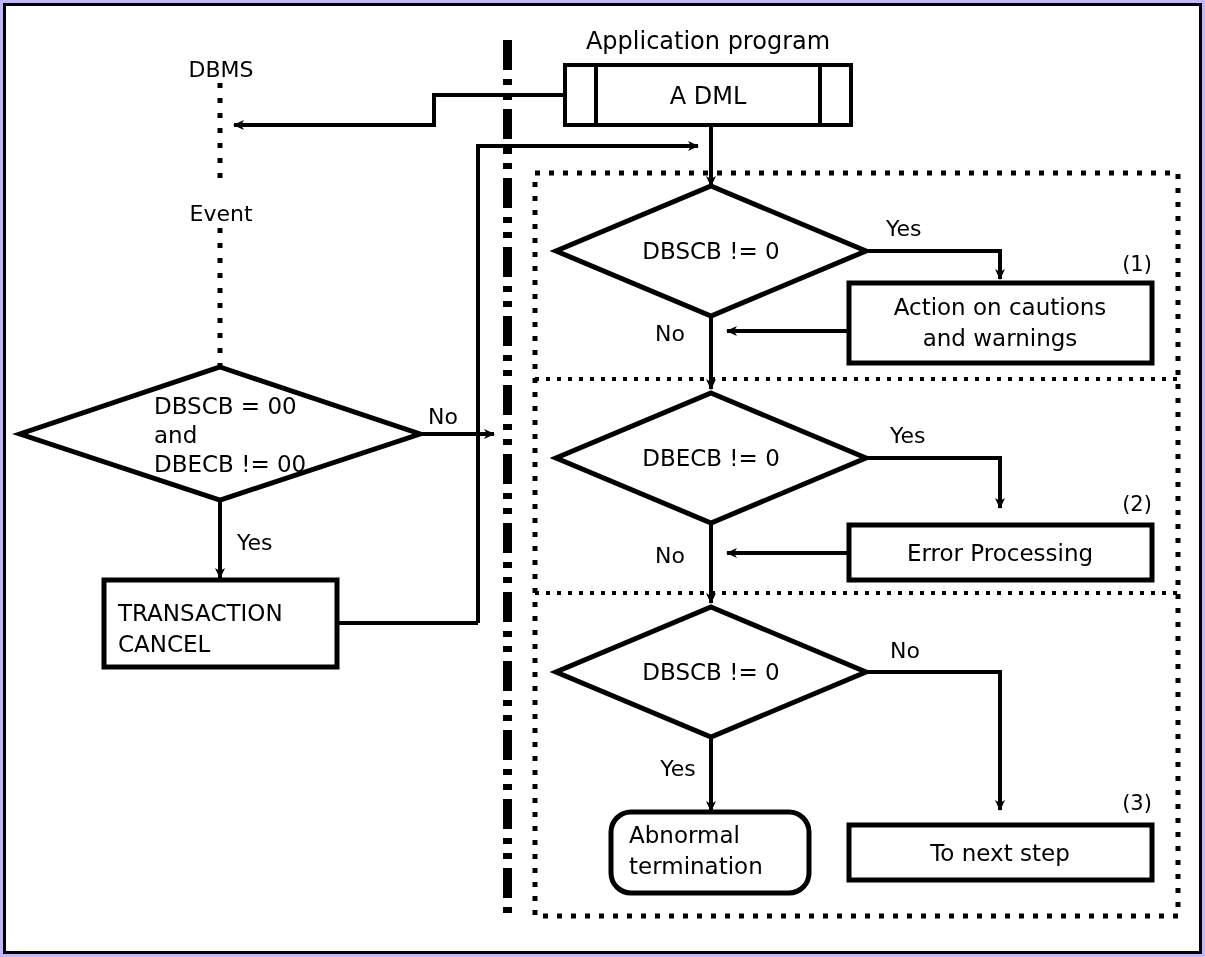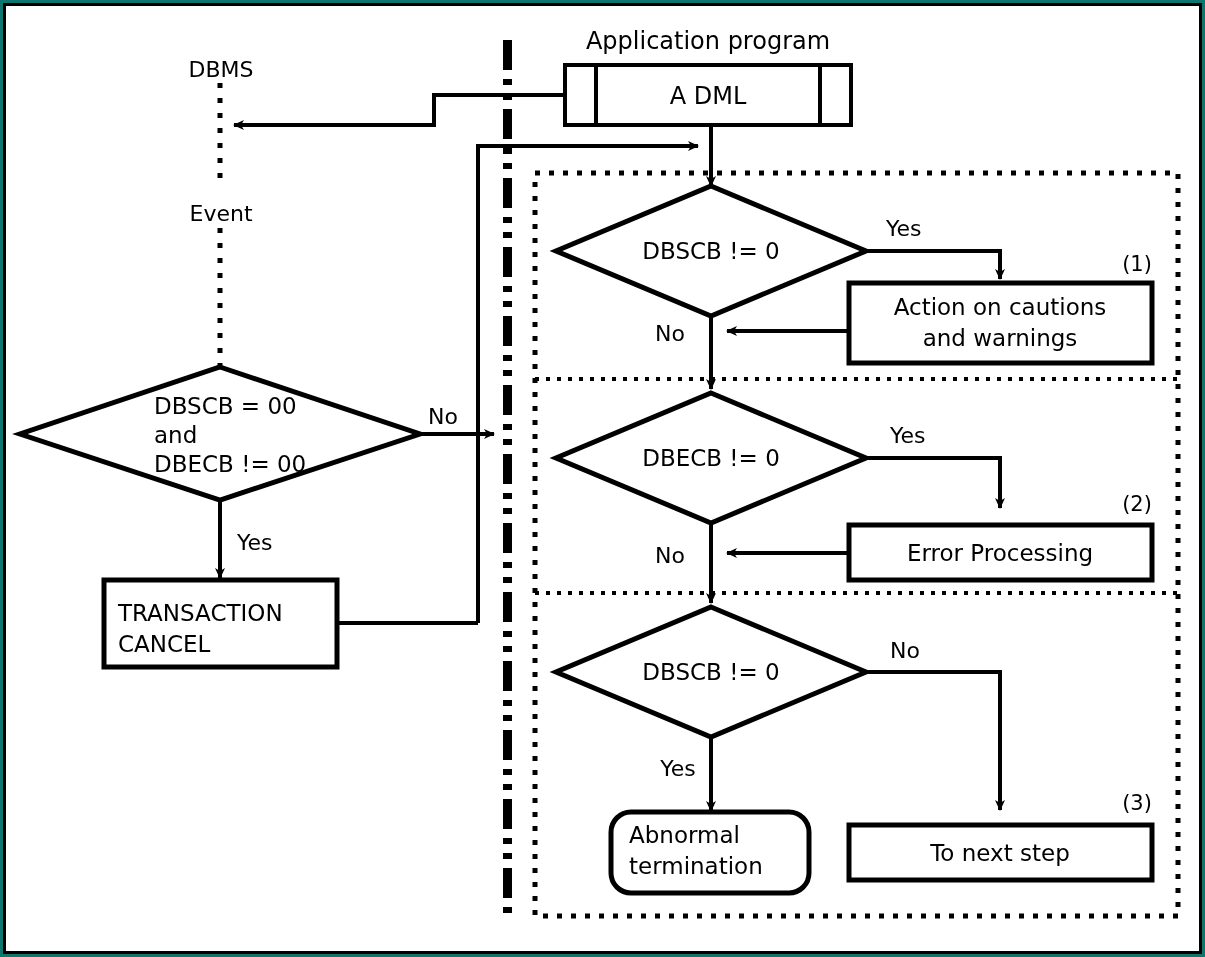--- a/index.html
+++ b/index.html
@@ -1,17 +1,17 @@
 <!DOCTYPE html>
 <html><head>
 <meta charset="utf-8">
 <style>
   html,body{margin:0;padding:0;background:#ffffff;}
   body{font-family:"DejaVu Sans","Liberation Sans",sans-serif;}
-  #stage{position:relative;width:1205px;height:957px;background:#0f766e;overflow:hidden;}
+  #stage{position:relative;width:1205px;height:957px;background:#c4b5fd;overflow:hidden;}
   #stage svg{display:block;}
   .lbl{font-family:"DejaVu Sans","Liberation Sans",sans-serif;fill:#000;}
   .t24{font-size:24px;}
   .t23{font-size:23px;}
   .t22{font-size:22px;}
   .t21{font-size:21px;}
 </style>
 </head>
 <body>
 

